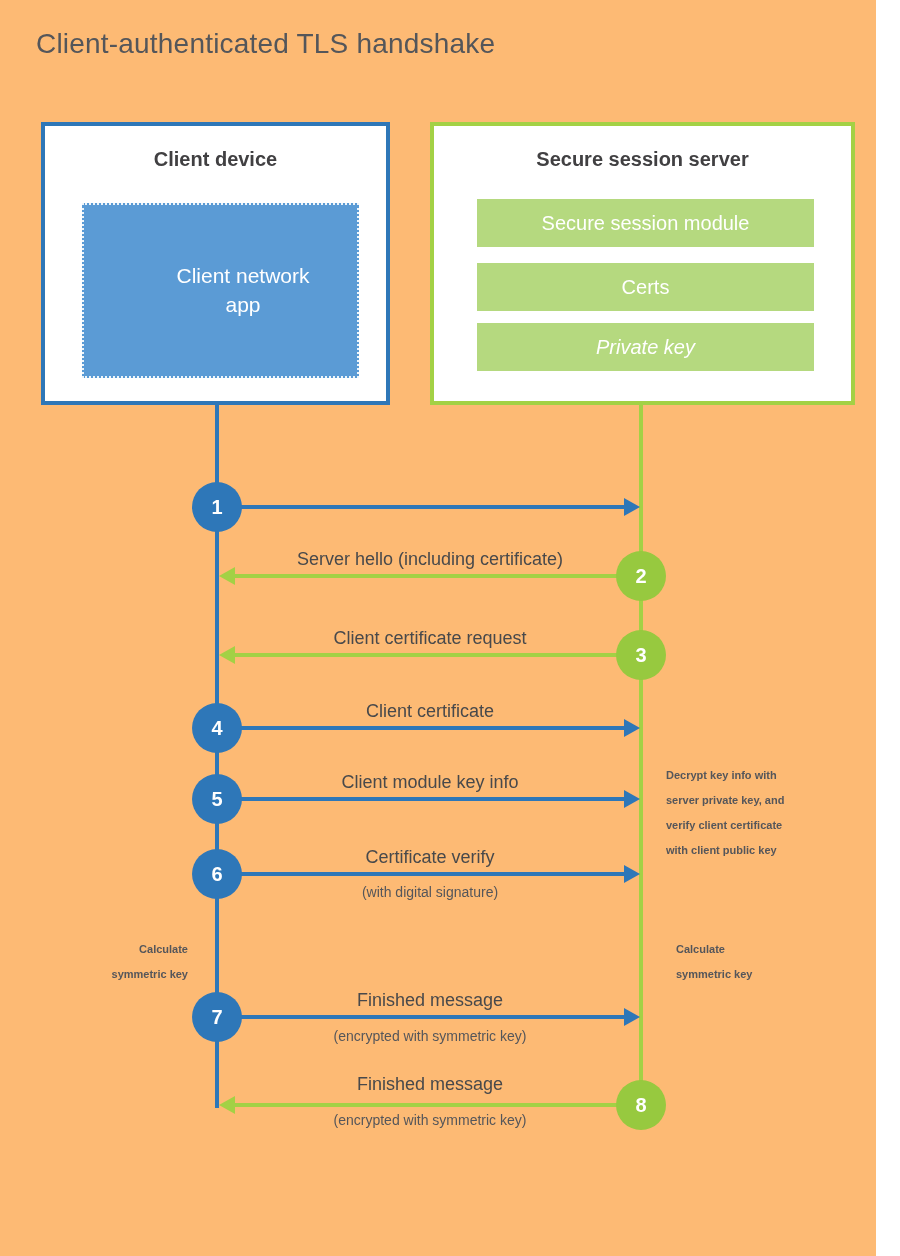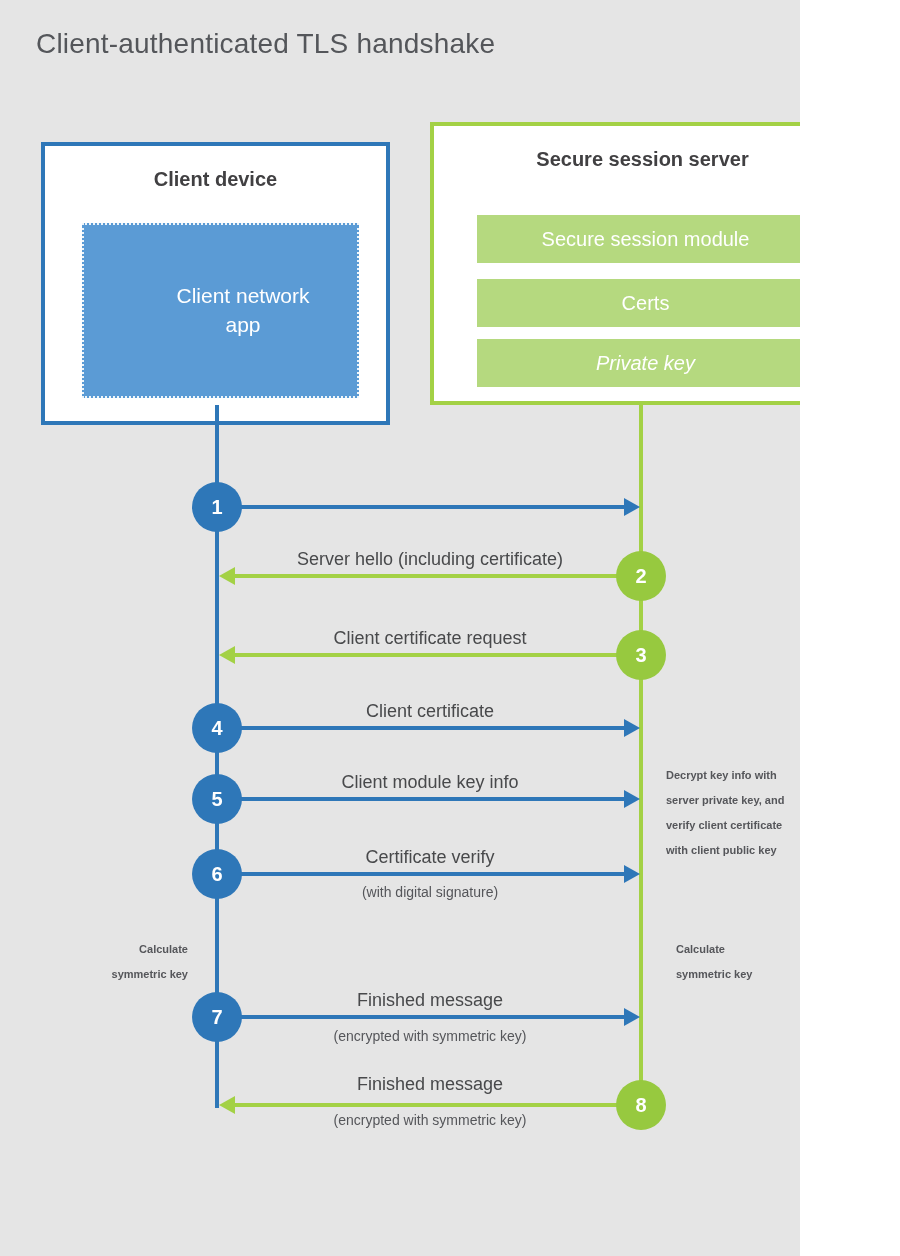--- a/index.html
+++ b/index.html
@@ -1,40 +1,40 @@
 <!DOCTYPE html>
 <html><head>
 <meta charset="utf-8">
 <style>
   html,body{margin:0;padding:0;background:#ffffff;}
   .canvas{
-    position:relative;width:800px;height:1256px;background:#e5e5e5;overflow:hidden;
+    position:relative;width:876px;height:1256px;background:#fdba74;overflow:hidden;
     font-family:"Liberation Sans","DejaVu Sans",sans-serif;
   }
   .title{
     position:absolute;left:36px;top:28px;font-size:28px;font-weight:300;
     color:#54565a;letter-spacing:0.2px;margin:0;
   }
   
   .actor-box{position:absolute;top:122px;height:283px;box-sizing:border-box;background:#ffffff;}
-  .client-box{left:41px;width:349px;border:4px solid #2e77b8;margin-top:20px;}
+  .client-box{left:41px;width:349px;border:4px solid #2e77b8;}
   .server-box{left:430px;width:425px;border:4px solid #a3d145;}
   .actor-heading{
     margin-top:22px;text-align:center;font-size:20px;font-weight:700;color:#414042;
   }
   .app-box{
     position:absolute;left:37px;top:77px;width:277px;height:175px;box-sizing:border-box;
     background:#5b9bd5;border:2px dotted rgba(255,255,255,0.9);
     display:flex;align-items:center;justify-content:center;
     color:#ffffff;font-size:21px;text-align:center;white-space:pre-line;line-height:1.35;padding-left:45px;
   }
   .module-bar{
     position:absolute;left:43px;width:337px;height:48px;background:#b5d97f;
     display:flex;align-items:center;justify-content:center;
-    color:#ffffff;font-size:20px;margin-top:16px;
+    color:#ffffff;font-size:20px;
   }
   .bar-0{top:73px;} .bar-1{top:137px;} .bar-2{top:197px;font-style:italic;}
   
   .vline{position:absolute;width:4px;top:405px;}
   .vline.blue{left:215px;height:703px;background:#2e77b8;}
   .vline.green{left:639px;height:699px;background:#a3d145;}
   
   .msg-label{
     position:absolute;left:230px;width:400px;text-align:center;
     font-size:18px;color:#48494b;

